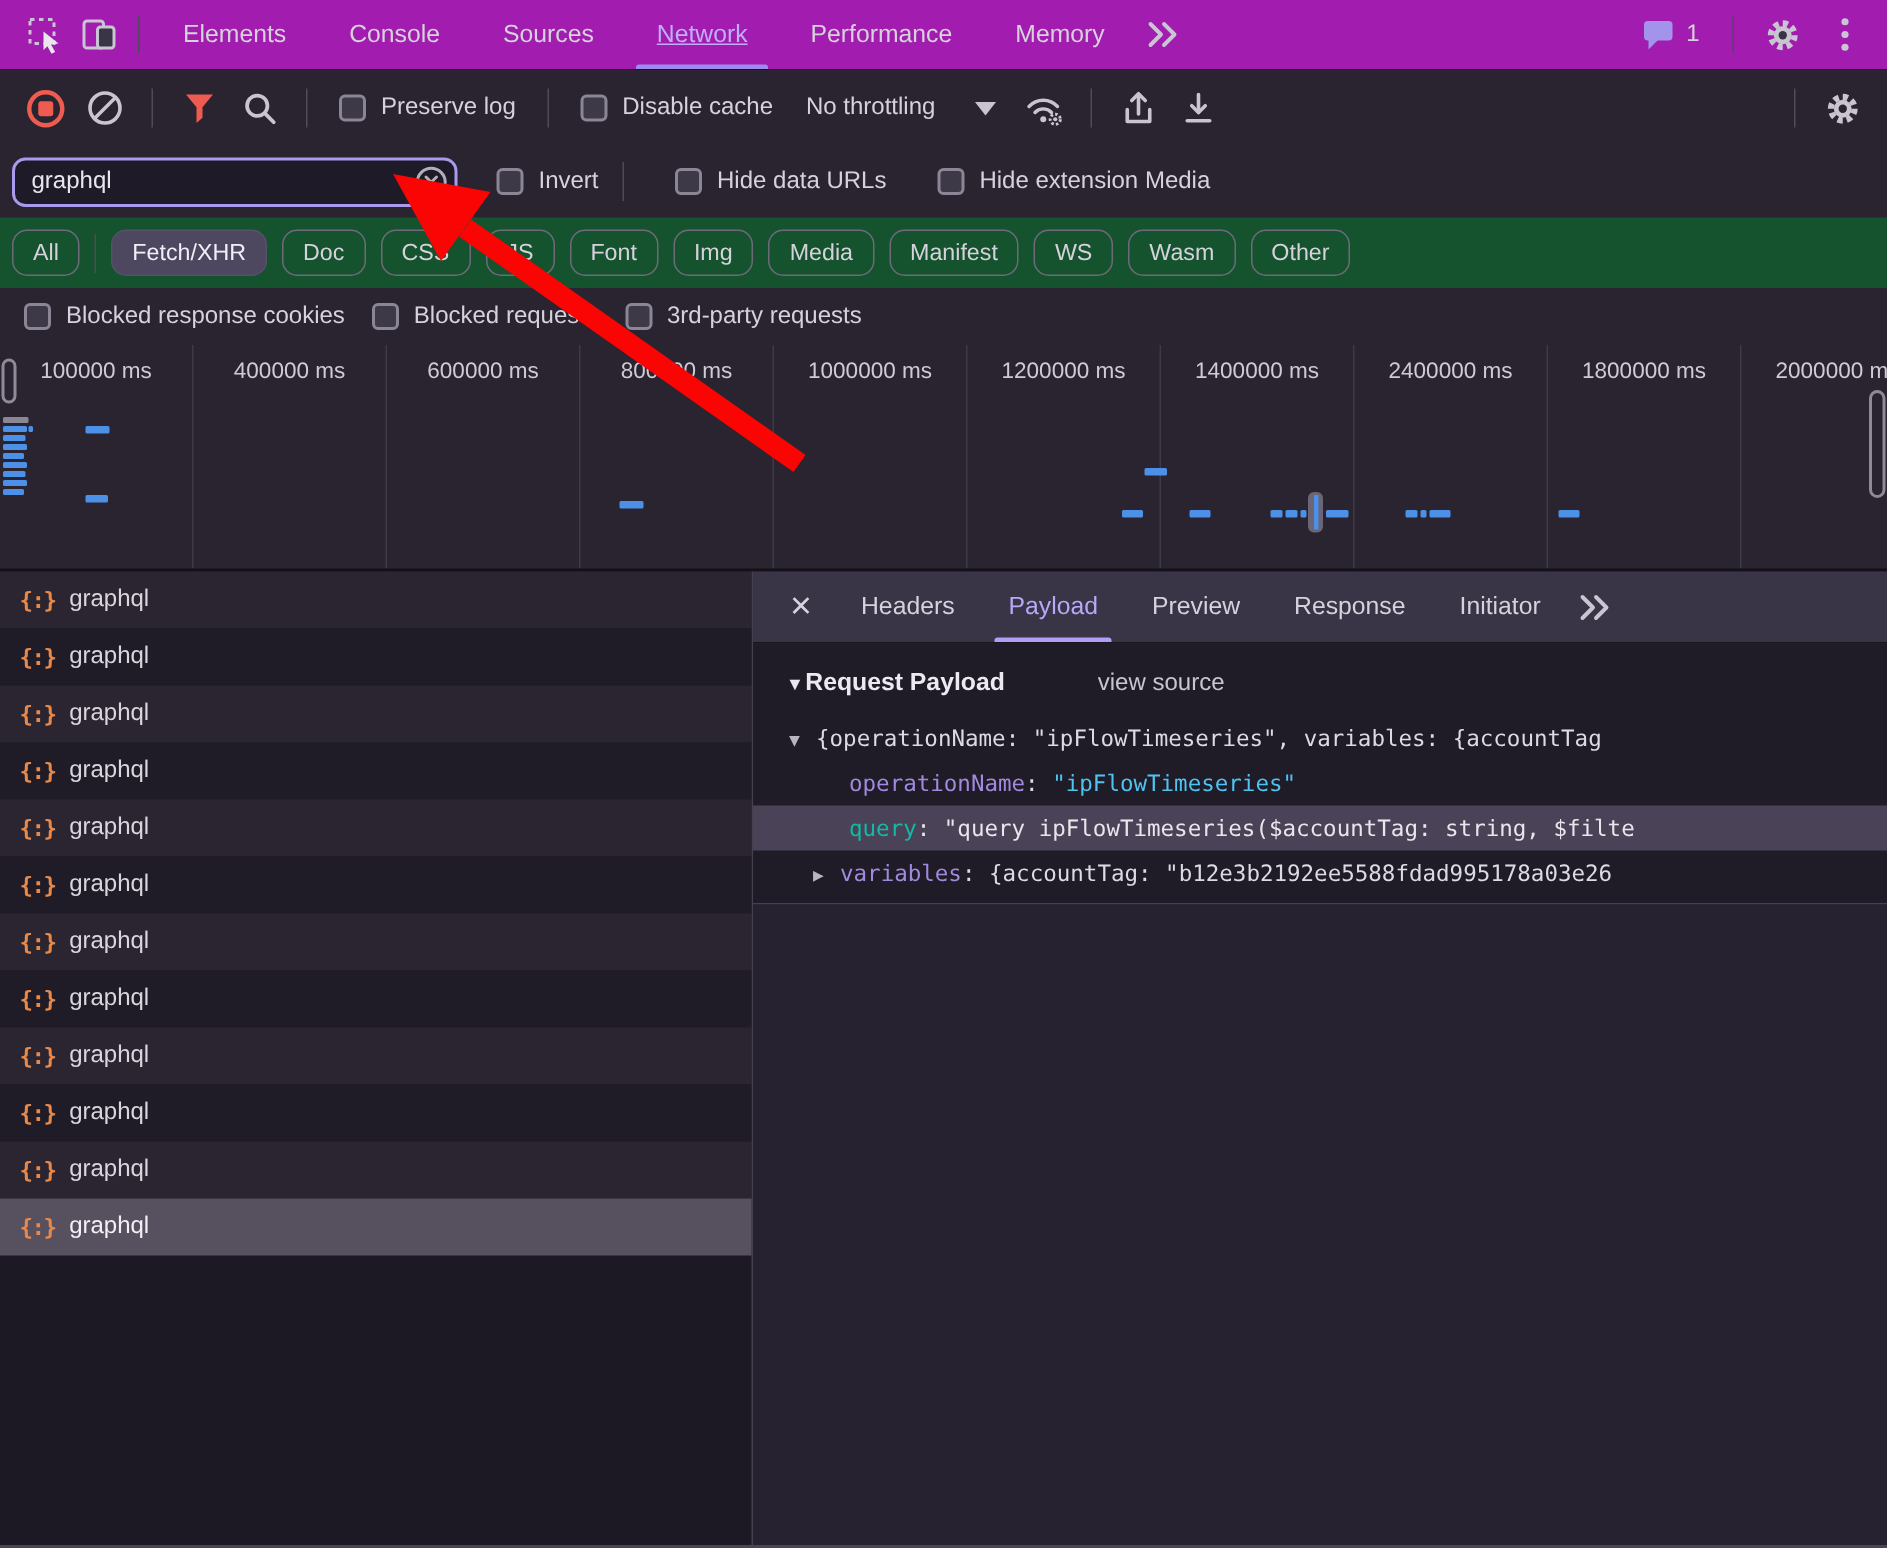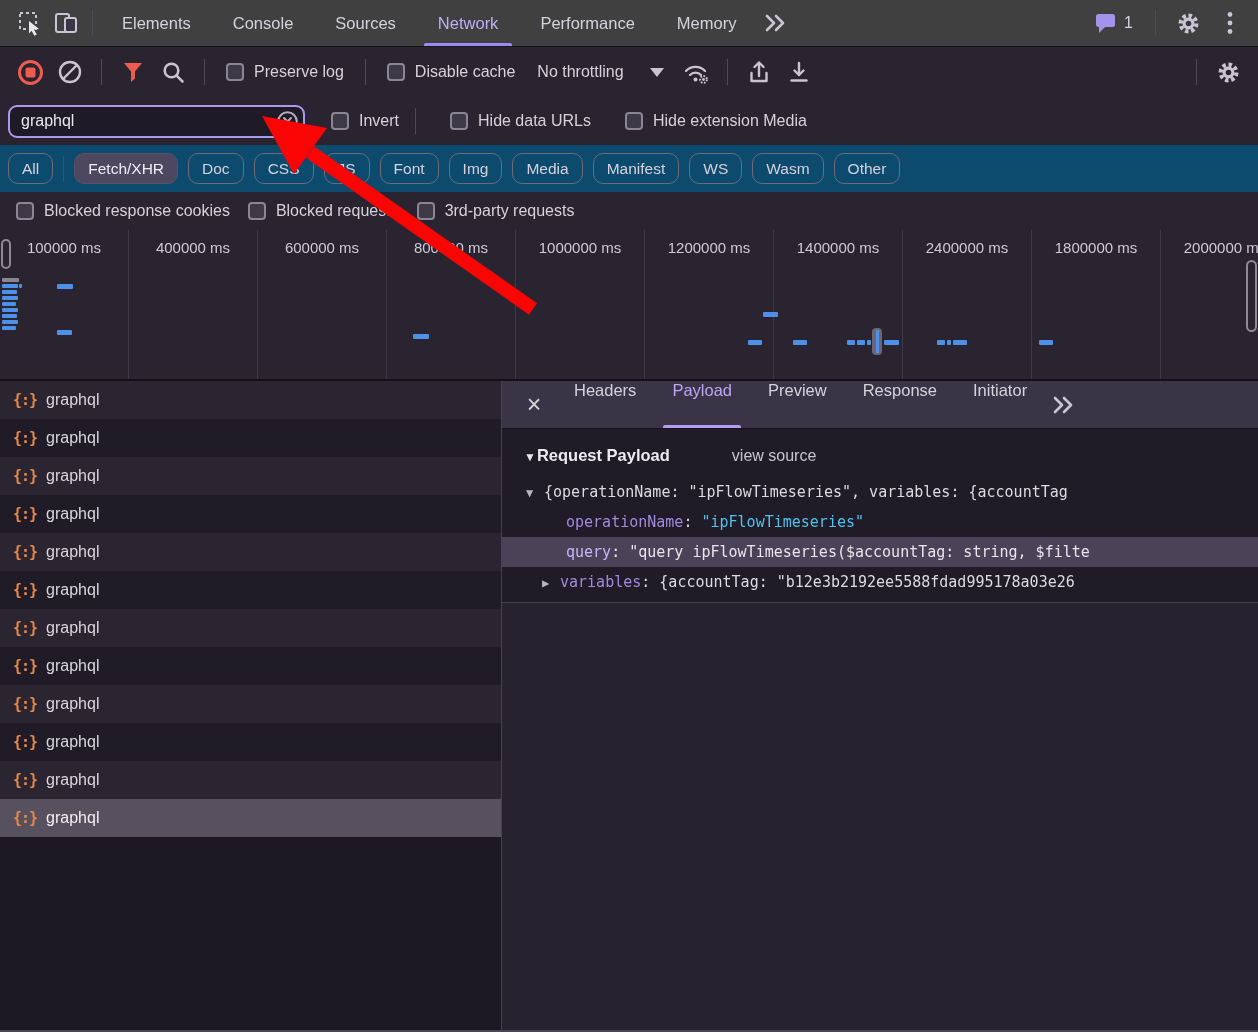--- a/index.html
+++ b/index.html
@@ -6,28 +6,28 @@
   html,body { width:1258px; height:1032px; }
   body {
     font-family: "Liberation Sans", sans-serif;
     background:#29242f; color:#d6d2dc; font-size:16px;
     overflow:hidden; position:relative;
   }
   .vdiv { width:1px; height:26px; background:#4f4a5a; flex:0 0 auto; }
   svg { display:block; }
 
   
-  .tabbar { height:47px; background:#404040; display:flex; align-items:center;
+  .tabbar { height:47px; background:#a21caf; display:flex; align-items:center;
             border-bottom:1px solid #17141d; padding:0 10px 0 12px; }
   .icon-btn { display:flex; align-items:center; justify-content:center;
               width:36px; height:100%; color:#cac5d2; cursor:pointer; }
   .tabbar .vdiv { margin:0 8px; }
   .tab { height:100%; display:flex; align-items:center; padding:0 21px;
          color:#d6d2dc; position:relative; font-size:16.5px; cursor:pointer; }
-  .tab.active { color:#bfaef8; }
+  .tab.active { color:#bfaef8;text-decoration:underline; }
   .tab.active::after { content:""; position:absolute; left:7px; right:7px; bottom:0;
          height:3px; background:#9d8bf0; border-radius:2px 2px 0 0; }
   .tabbar-right { margin-left:auto; display:flex; align-items:center; gap:6px; }
   .issues { display:flex; align-items:center; gap:7px; padding:0 8px; cursor:pointer; }
 
   
   .toolbar2 { height:50px; background:#29242f; display:flex; align-items:center;
               padding:0 12px; gap:4px; }
   .toolbar2 .vdiv { margin:0 9px; }
   .tool { display:flex; align-items:center; justify-content:center; width:36px;
@@ -45,21 +45,21 @@
                 padding:0 8px; }
   .filter-wrap { position:relative; width:297px; height:33px; flex:0 0 auto; }
   .filter-input { width:100%; height:100%; background:#1e1a27; border:2px solid #a89aec;
                   border-radius:9px; color:#e9e6ee; font-size:16px; padding:0 34px 0 11px;
                   font-family:"Liberation Sans",sans-serif; outline:none; }
   .clear-btn { position:absolute; right:6px; top:5px; cursor:pointer; color:#b2aeba; }
   .filter-row .cb-group { margin-left:18px; }
   .filter-row .vdiv { margin:0 8px; }
 
   
-  .chips-row { height:47px; background:#0c4a6e; display:flex; align-items:center;
+  .chips-row { height:47px; background:#14532d; display:flex; align-items:center;
                padding:0 8px; gap:10px; }
   .chip { border:1.5px solid #6f6a7a; border-radius:10px; height:31px; display:flex;
           align-items:center; padding:0 13px; font-size:15.5px; color:#d6d2dc;
           white-space:nowrap; cursor:pointer; }
   .chip.active { background:#4e4760; border-color:#56506a; color:#f1edf7; }
 
   
   .adv-row { height:38px; background:#29242f; display:flex; align-items:center;
              gap:2px; padding:0 8px; }
 
@@ -86,21 +86,21 @@
   .req-row:nth-child(odd) { background:#2a2531; }
   .req-row:nth-child(even) { background:#201c27; }
   .req-row.selected { background:#57515f; color:#f2eff5; }
   .json-icon { font-family:"DejaVu Sans Mono",monospace; font-weight:bold; color:#e8894a;
                font-size:15px; letter-spacing:-1px; }
 
   .right-panel { flex:1; display:flex; flex-direction:column; background:#1f1b27; min-width:0; }
   .detail-tabs { height:48px; flex:0 0 48px; background:#3a3447; border-bottom:1px solid #17141d;
                  display:flex; align-items:center; padding-left:10px; }
   .close-x { width:44px; text-align:center; font-size:25px; color:#d6d2dc; cursor:pointer; line-height:1; }
-  .dtab { height:100%; display:flex; align-items:flex-start; padding:0 18px; position:relative;
+  .dtab { height:100%; display:flex; align-items:center; padding:0 18px; position:relative;
           color:#d6d2dc; font-size:16.5px; cursor:pointer; }
   .dtab.active { color:#b9a8f5; }
   .dtab.active::after { content:""; position:absolute; left:9px; right:9px; bottom:0;
           height:3px; background:#b49df5; border-radius:2px 2px 0 0; }
 
   .payload-area { padding-top:17px; }
   .payload-header { display:flex; align-items:baseline; padding-left:22px; }
   .tri { font-size:12px; color:#e9e6ee; margin-right:1px; }
   .section-title { font-weight:bold; font-size:16.5px; color:#eceaf1; cursor:pointer; }
   .view-source { margin-left:62px; color:#c9c4d2; cursor:pointer; }
@@ -108,21 +108,21 @@
   .tree { font-family:"DejaVu Sans Mono",monospace; font-size:15px; margin-top:12px;
           white-space:nowrap; overflow:hidden; }
   .tline { height:30px; line-height:30px; overflow:hidden; }
   .tline .arrow { color:#b9b4c2; font-size:12px; display:inline-block; width:18px; }
   .l1 { padding-left:24px; color:#dedae4; }
   .lkv { padding-left:64px; }
   .key { color:#a18ade; }
   .val-str { color:#4fc3f0; }
   .val-plain { color:#dedae4; }
   .tline.hl { background:#4a4357; }
-  .tline.hl .key { color:#c4b5fd; }
+  .tline.hl .key { color:#14b8a6; }
   .tline.hl .val-plain { color:#e8e5ec; }
   .lvar { padding-left:40px; }
   .payload-sep { height:1px; background:#47414f; margin-top:5px; }
   .payload-empty { flex:1; background:#272230; }
 
   .arrow-overlay { position:absolute; left:0; top:0; z-index:60; pointer-events:none; }
   .bottom-edge { position:absolute; left:0; right:0; bottom:0; height:2px; background:#4a4552; }
 </style>
 </head>
 <body>

